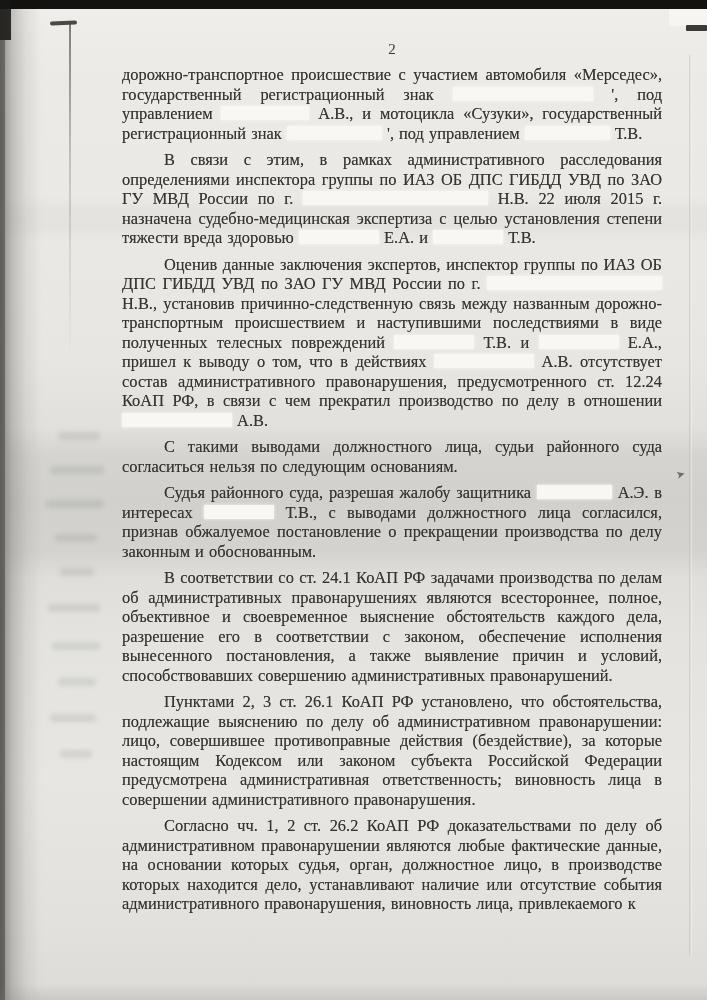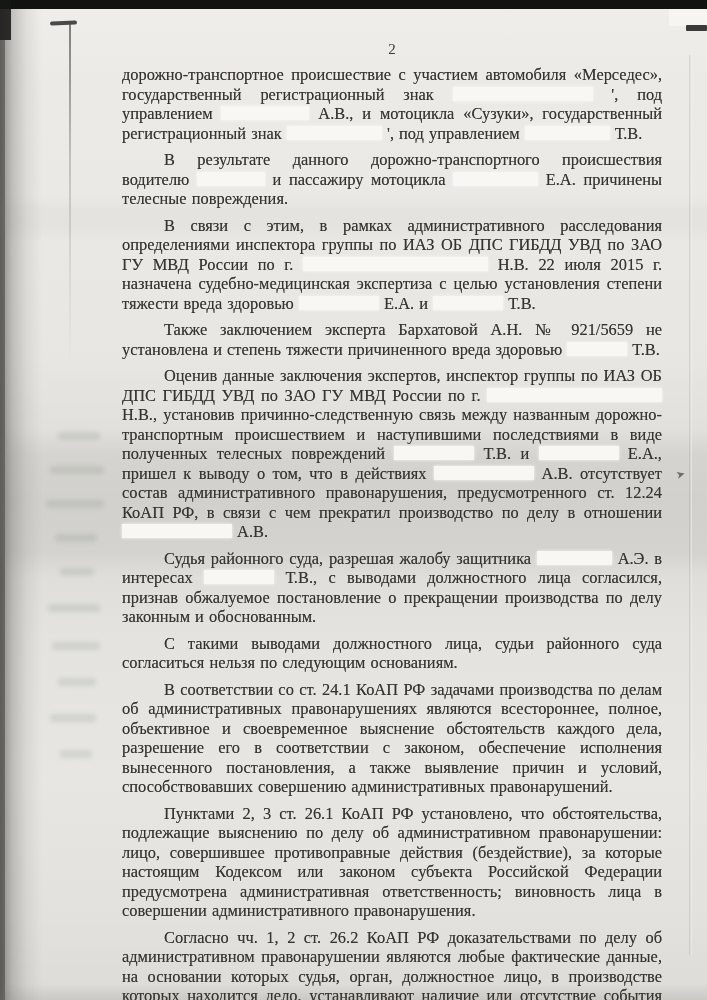--- a/index.html
+++ b/index.html
@@ -114,24 +114,22 @@
   <div class="bleed" style="left:48px;top:604px;width:52px;"></div>
   <div class="bleed" style="left:52px;top:642px;width:48px;"></div>
   <div class="bleed" style="left:58px;top:678px;width:38px;"></div>
   <div class="bleed" style="left:50px;top:714px;width:46px;"></div>
   <div class="bleed" style="left:60px;top:750px;width:32px;"></div>
 
   <div class="page-number">2</div>
 
   <div class="doc">
       <p>дорожно-транспортное происшествие с участием автомобиля «Мерседес», государственный регистрационный знак <span class="redact" style="width: 140px;"></span> ', под управлением <span class="redact" style="width: 88px;"></span> А.В., и мотоцикла «Сузуки», государственный регистрационный знак <span class="redact" style="width: 95px;"></span> ', под управлением <span class="redact" style="width: 85px;"></span> Т.В.</p>
-      <p class="indent">В результате данного дорожно-транспортного происшествия водителю <span class="redact" style="width: 68px;"></span> и пассажиру мотоцикла <span class="redact" style="width: 85px;"></span> Е.А. причинены телесные повреждения.</p>
       <p class="indent">В связи с этим, в рамках административного расследования определениями инспектора группы по ИАЗ ОБ ДПС ГИБДД УВД по ЗАО ГУ МВД России по г. <span class="redact" style="width: 185px;"></span> Н.В. 22 июля 2015 г. назначена судебно-медицинская экспертиза с целью установления степени тяжести вреда здоровью <span class="redact" style="width: 80px;"></span> Е.А. и <span class="redact" style="width: 70px;"></span> Т.В.</p>
-      <p class="indent">Также заключением эксперта Бархатовой А.Н. № 921/5659 не установлена и степень тяжести причиненного вреда здоровью <span class="redact" style="width: 60px;"></span> Т.В.</p>
       <p class="indent">Оценив данные заключения экспертов, инспектор группы по ИАЗ ОБ ДПС ГИБДД УВД по ЗАО ГУ МВД России по г. <span class="redact" style="width: 175px;"></span> Н.В., установив причинно-следственную связь между названным дорожно-транспортным происшествием и наступившими последствиями в виде полученных телесных повреждений <span class="redact" style="width: 80px;"></span> Т.В. и <span class="redact" style="width: 80px;"></span> Е.А., пришел к выводу о том, что в действиях <span class="redact" style="width: 100px;"></span> А.В. отсутствует состав административного правонарушения, предусмотренного ст. 12.24 КоАП РФ, в связи с чем прекратил производство по делу в отношении <span class="redact" style="width: 110px;"></span> А.В.</p>
+      <p class="indent">С такими выводами должностного лица, судьи районного суда согласиться нельзя по следующим основаниям.</p>
       <p class="indent">Судья районного суда, разрешая жалобу защитника <span class="redact" style="width: 75px;"></span> А.Э. в интересах <span class="redact" style="width: 70px;"></span> Т.В., с выводами должностного лица согласился, признав обжалуемое постановление о прекращении производства по делу законным и обоснованным.</p>
-      <p class="indent">С такими выводами должностного лица, судьи районного суда согласиться нельзя по следующим основаниям.</p>
       <p class="indent">В соответствии со ст. 24.1 КоАП РФ задачами производства по делам об административных правонарушениях являются всестороннее, полное, объективное и своевременное выяснение обстоятельств каждого дела, разрешение его в соответствии с законом, обеспечение исполнения вынесенного постановления, а также выявление причин и условий, способствовавших совершению административных правонарушений.</p>
       <p class="indent">Пунктами 2, 3 ст. 26.1 КоАП РФ установлено, что обстоятельства, подлежащие выяснению по делу об административном правонарушении: лицо, совершившее противоправные действия (бездействие), за которые настоящим Кодексом или законом субъекта Российской Федерации предусмотрена административная ответственность; виновность лица в совершении административного правонарушения.</p>
       <p class="indent">Согласно чч. 1, 2 ст. 26.2 КоАП РФ доказательствами по делу об административном правонарушении являются любые фактические данные, на основании которых судья, орган, должностное лицо, в производстве которых находится дело, устанавливают наличие или отсутствие события административного правонарушения, виновность лица, привлекаемого к</p>
     </div>
 
 </div>
 
 </body></html>

